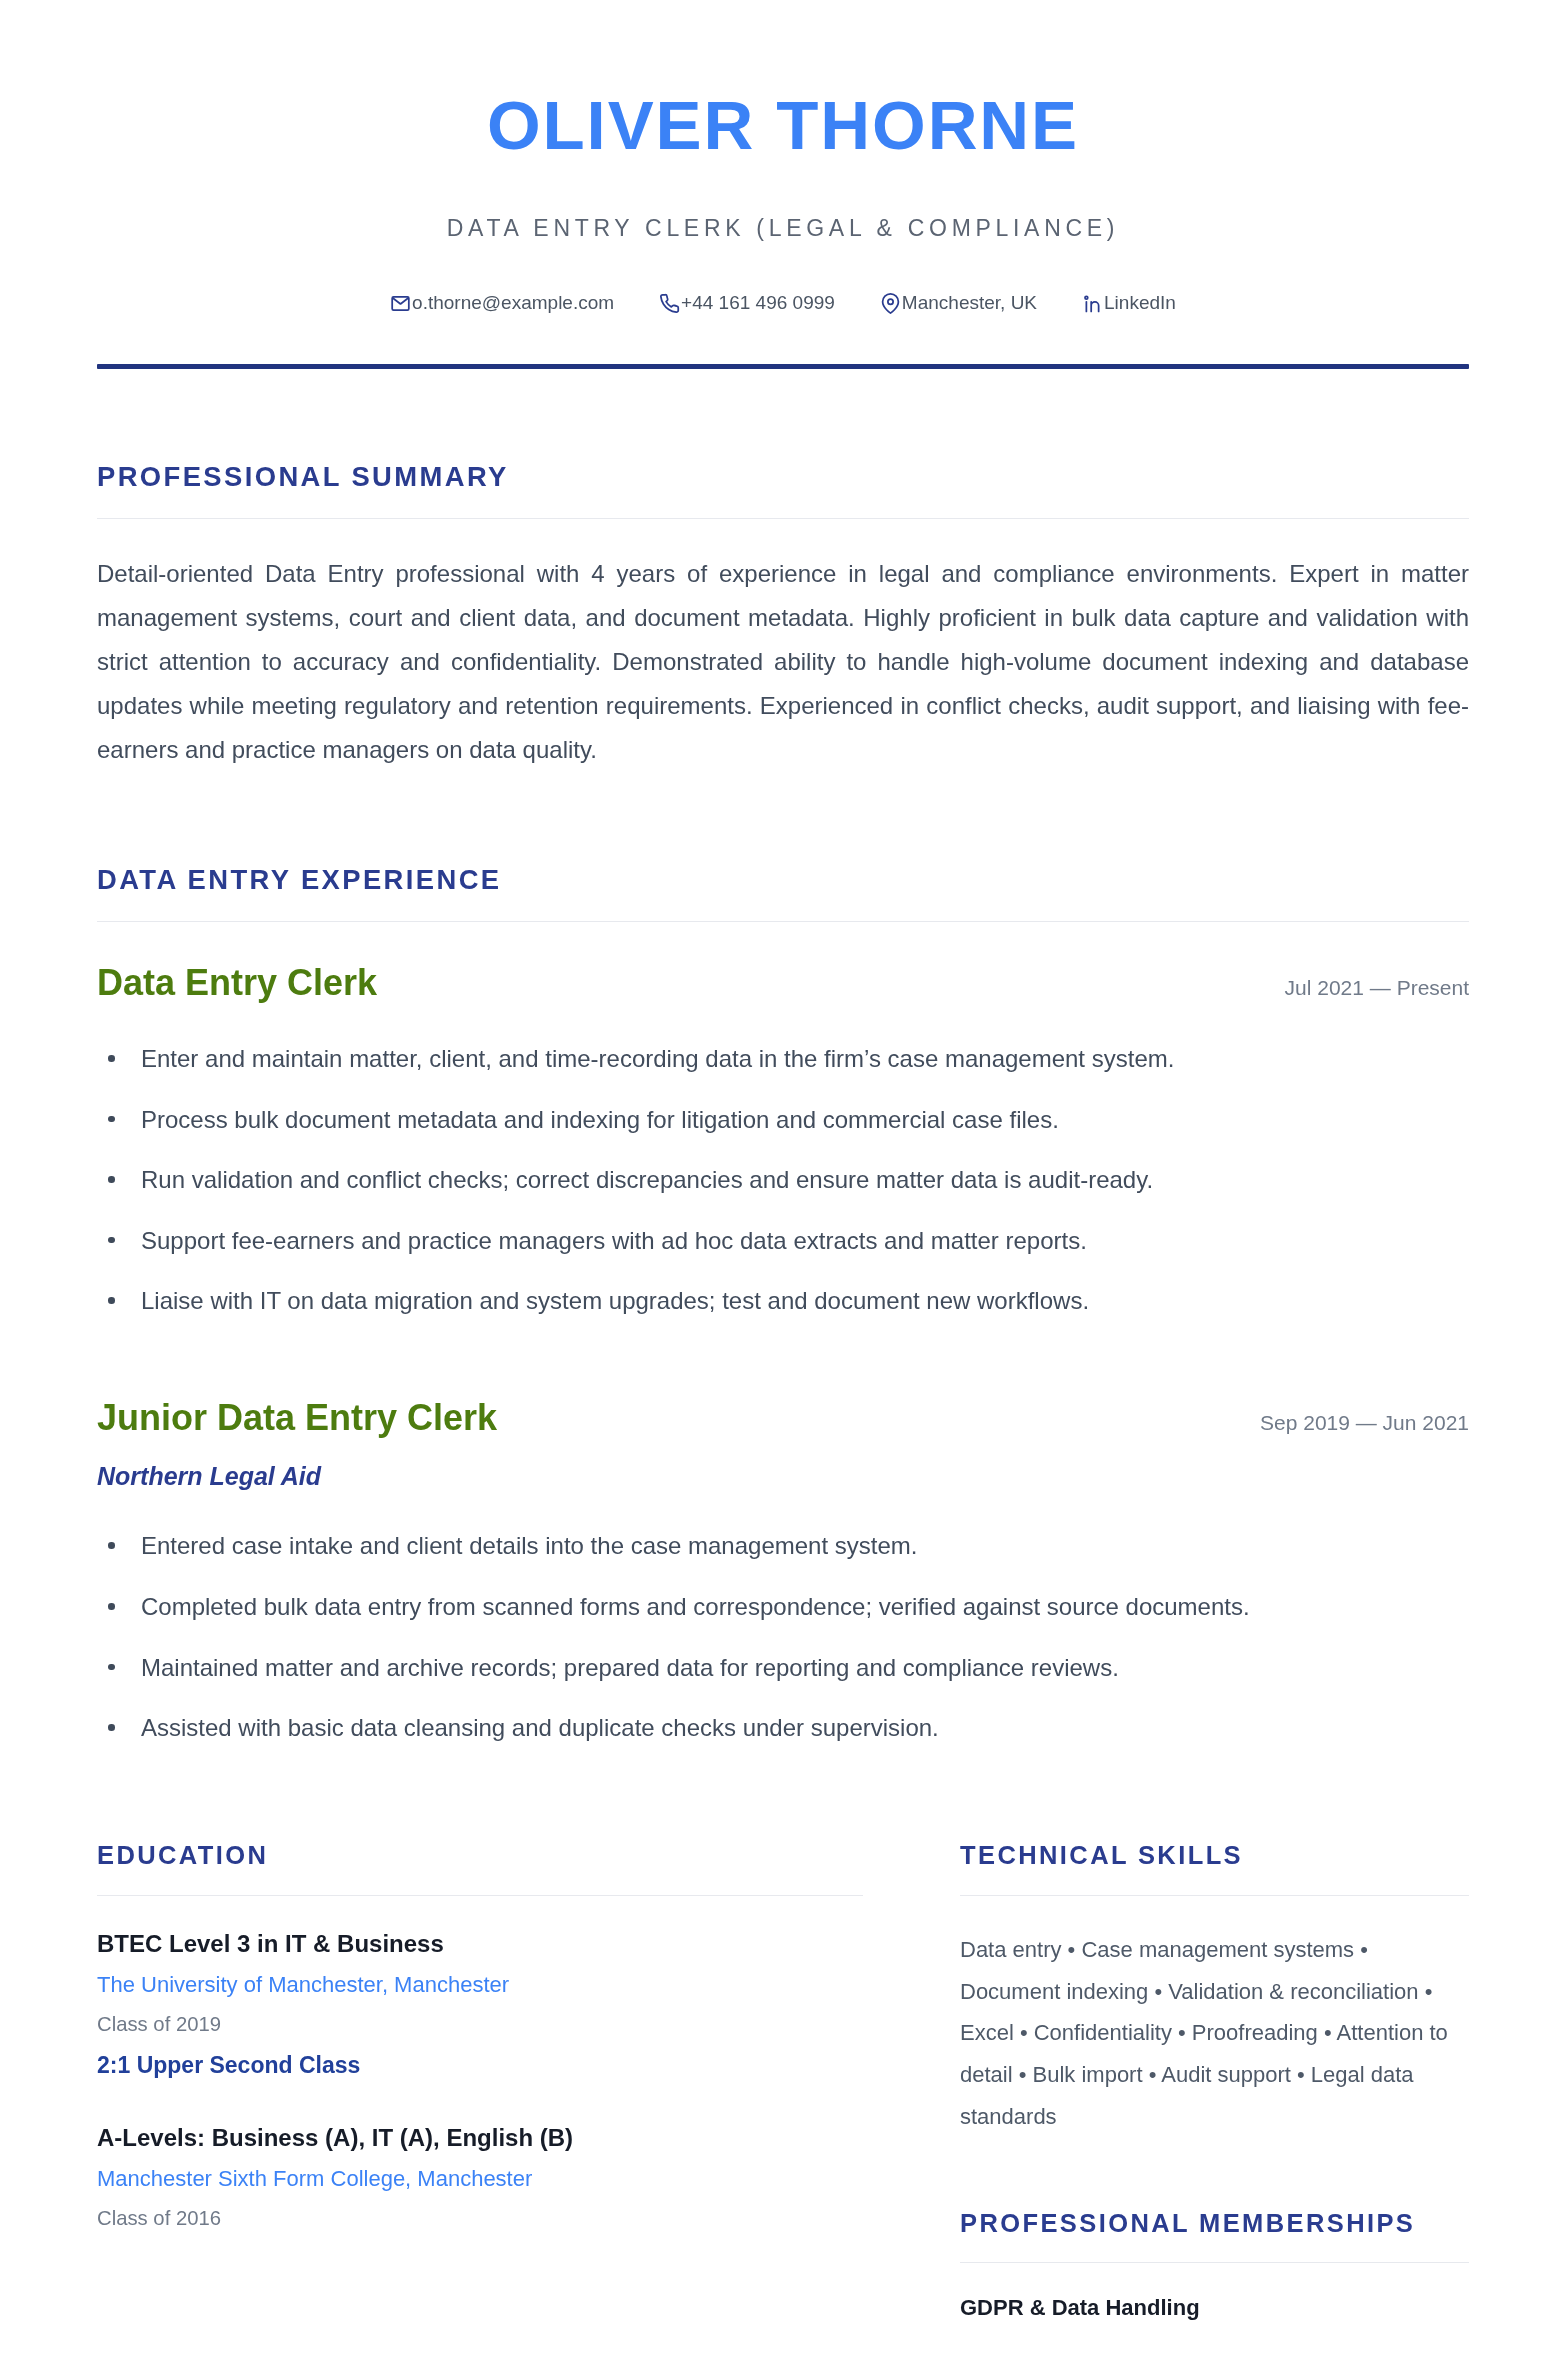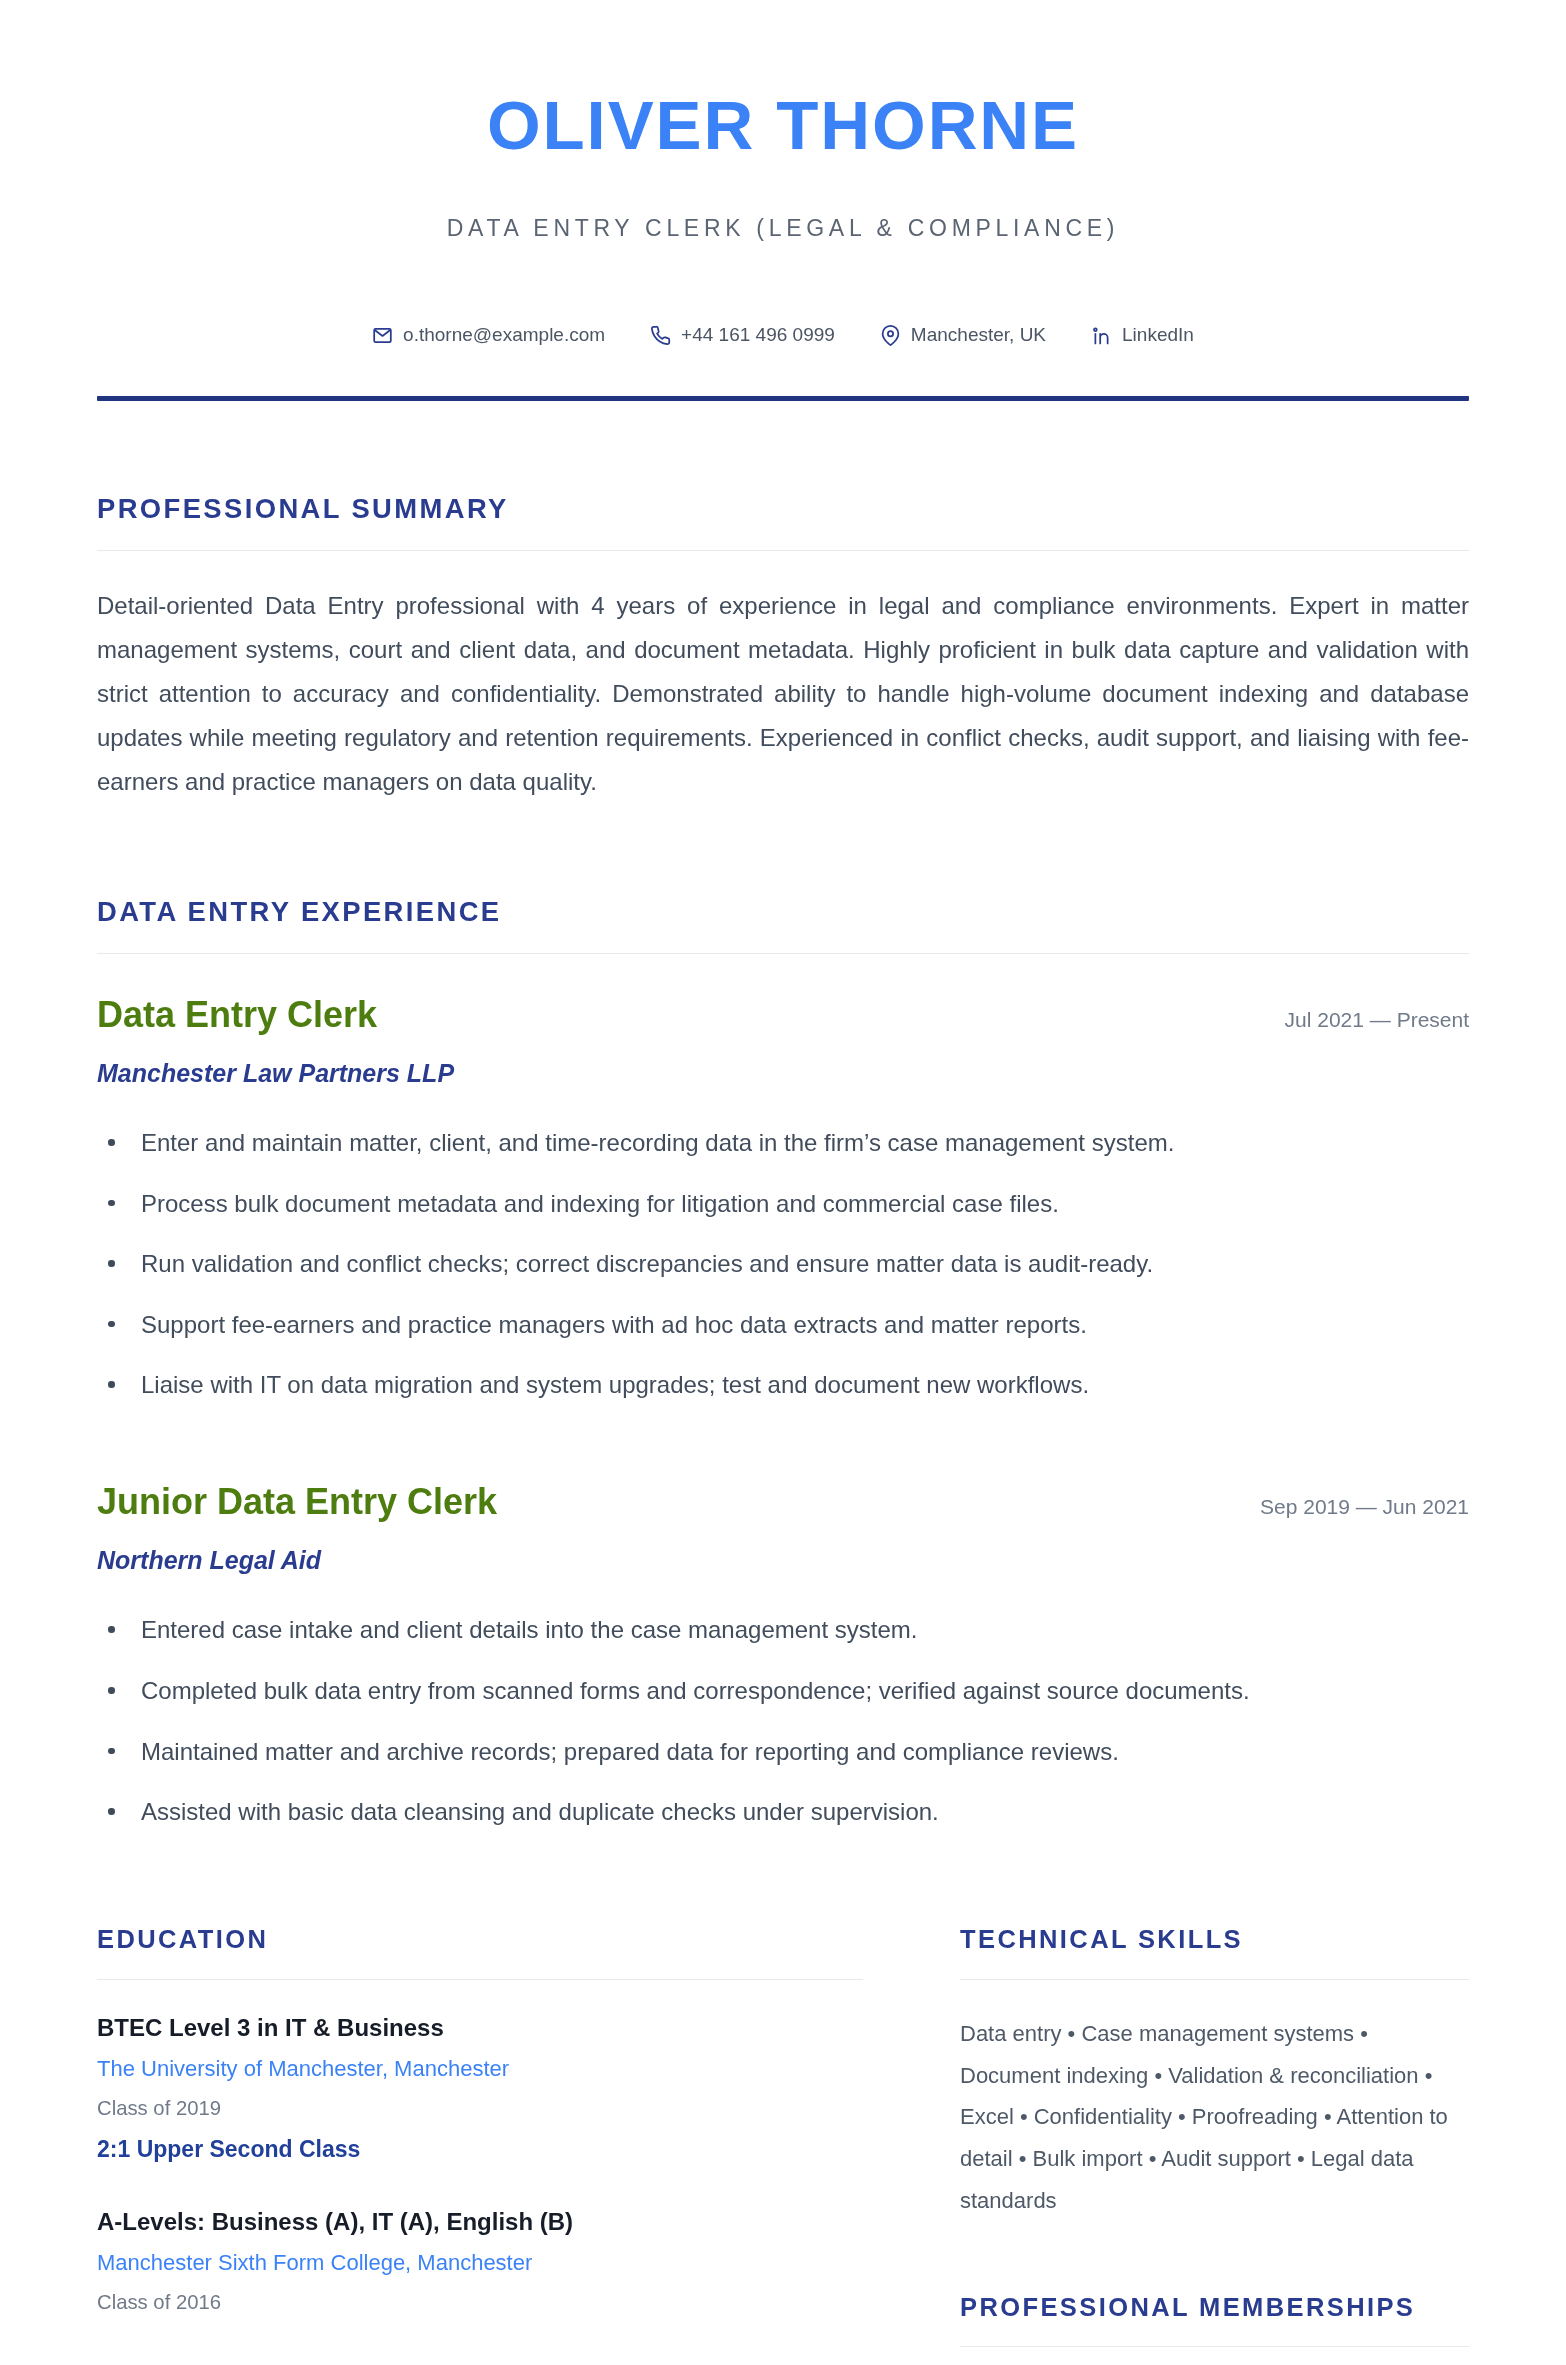--- a/index.html
+++ b/index.html
@@ -32,21 +32,21 @@
   }
   .contact-row {
     margin-top: 51px;
     display: flex;
     justify-content: center;
     align-items: center;
     gap: 45px;
     font-size: 19px;
     color: #4b5563;
   }
-  .contact-item { display: flex; align-items: center; gap: 10px; margin-top: 32px; }
+  .contact-item { display: flex; align-items: center; gap: 1px; }
   .cicon { width: 21px; height: 21px; flex: 0 0 auto; }
   .cicon svg { width: 21px; height: 21px; stroke: #2a3c8f; fill: none; stroke-width: 2; stroke-linecap: round; stroke-linejoin: round; }
   .rule {
     margin-top: 50px;
     height: 4.7px;
     background: #21347f;
     border-radius: 0.9px;
   }
 
   
@@ -183,21 +183,20 @@
   </section>
 
   <section class="sec">
     <h2 class="sec-h">DATA ENTRY EXPERIENCE</h2>
 
     <div class="job">
       <div class="job-head">
         <div class="job-title">Data Entry Clerk</div>
         <div class="job-dates">Jul 2021 — Present</div>
       </div>
-      <div class="company">Manchester Law Partners LLP</div>
       <ul class="bullets">
         <li>Enter and maintain matter, client, and time-recording data in the firm’s case management system.</li>
         <li>Process bulk document metadata and indexing for litigation and commercial case files.</li>
         <li>Run validation and conflict checks; correct discrepancies and ensure matter data is audit-ready.</li>
         <li>Support fee-earners and practice managers with ad hoc data extracts and matter reports.</li>
         <li>Liaise with IT on data migration and system upgrades; test and document new workflows.</li>
       </ul>
     </div>
 
     <div class="job">

